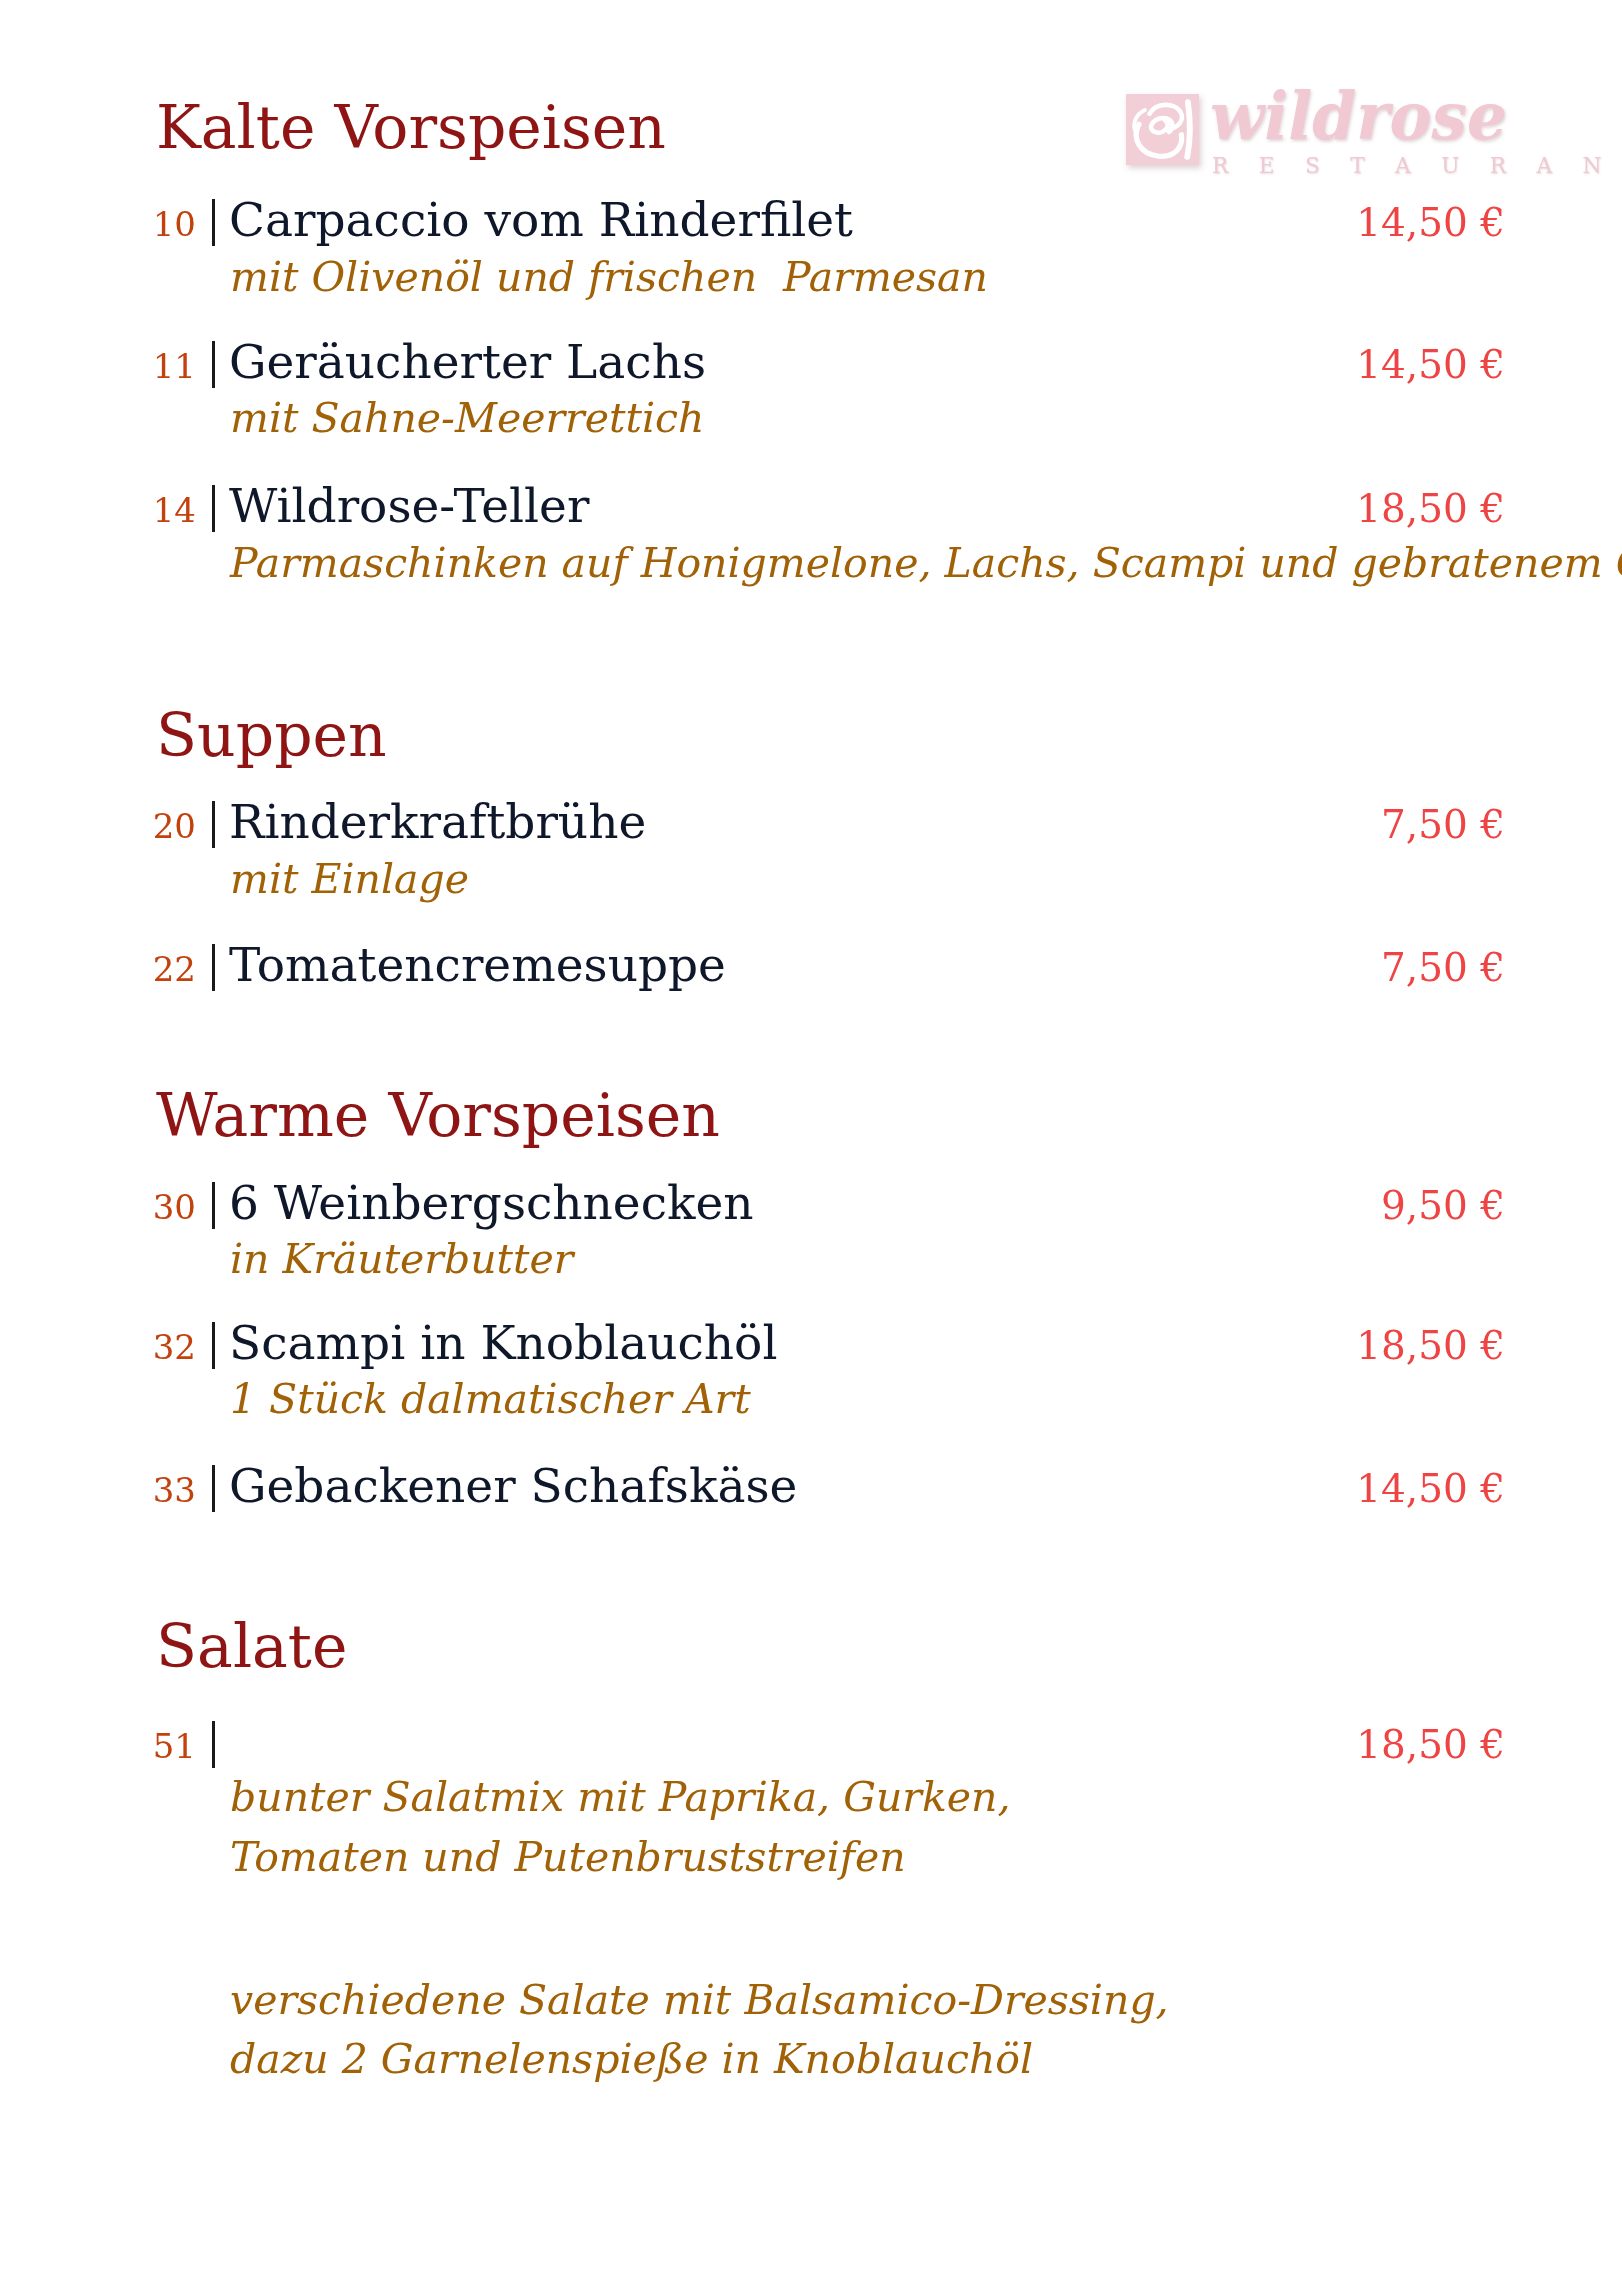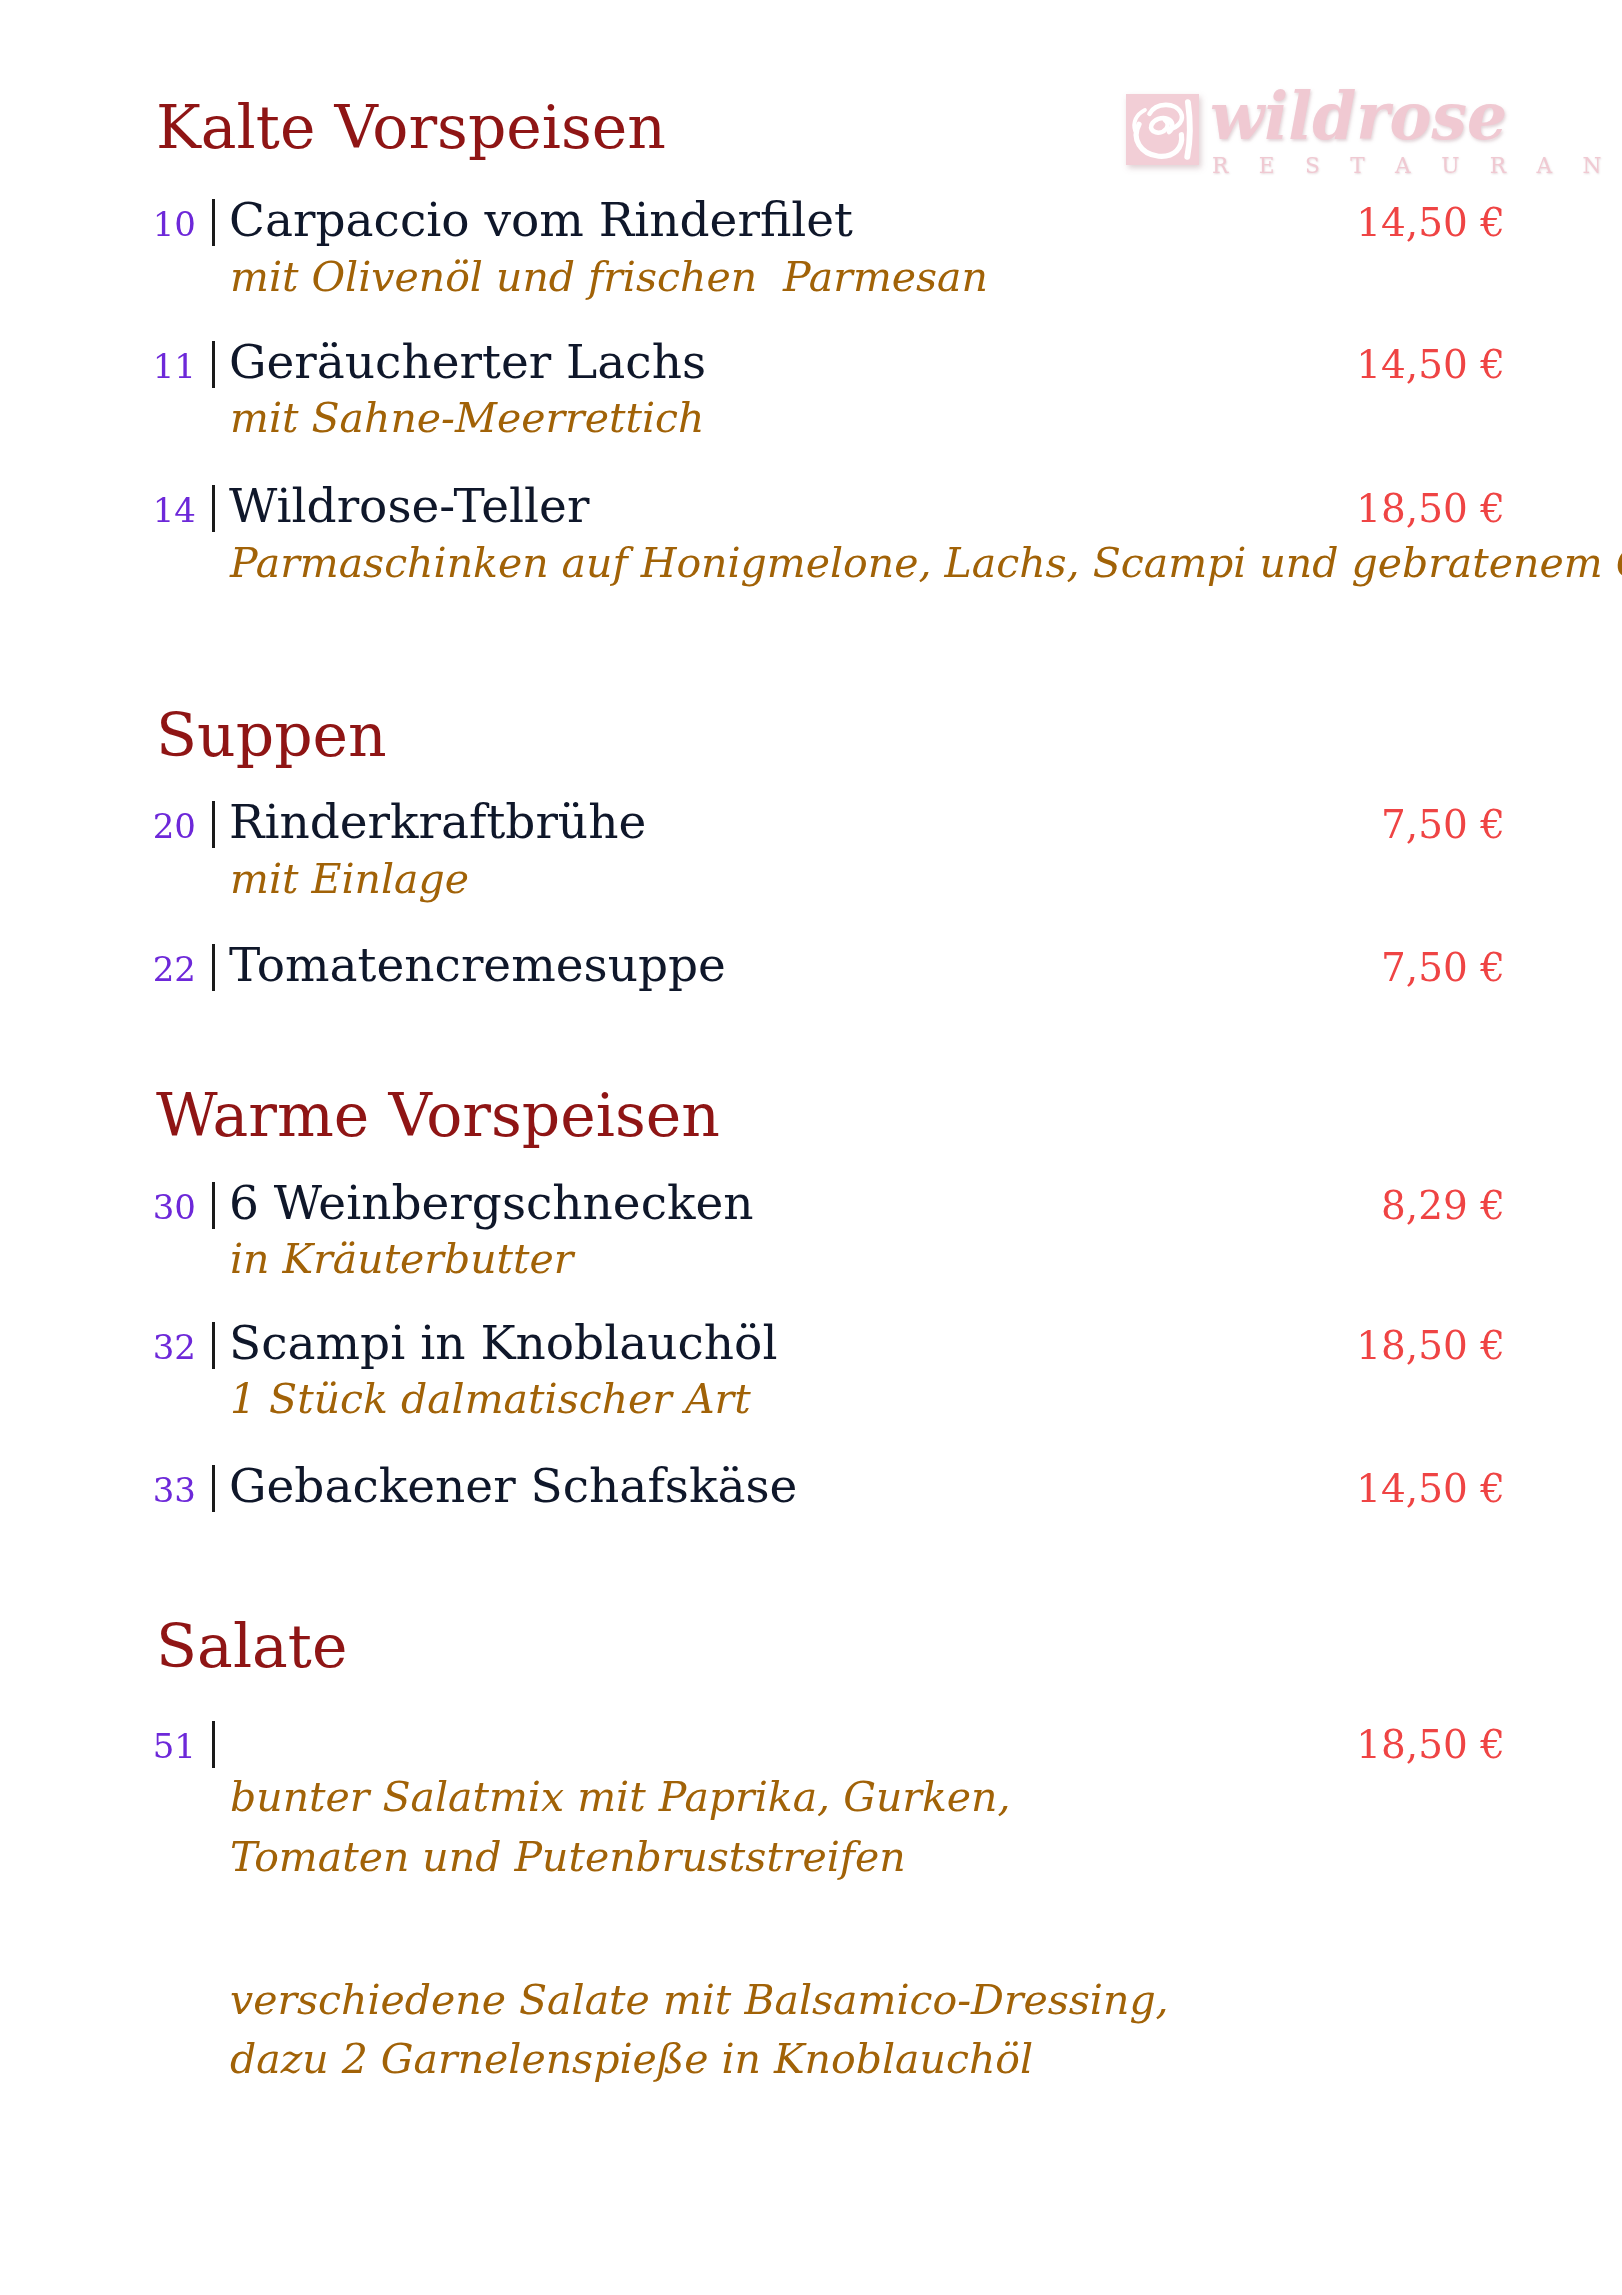--- a/index.html
+++ b/index.html
@@ -37,21 +37,21 @@
   .heading{
     position:absolute;left:156px;
     font-size:60px;line-height:1;
     color:#8f1515;
     white-space:nowrap;
   }
   
   .row{position:absolute;left:0;width:1623px;height:72px;}
   .num{
     position:absolute;left:137px;top:10.5px;width:59px;
-    font-size:34px;line-height:1;text-align:right;color:#6d28d9;
+    font-size:34px;line-height:1;text-align:right;color:#c2410c;
   }
   .bar{
     position:absolute;left:212px;top:2.6px;width:2.6px;height:47px;
     background:#1a1a1a;
   }
   .title{
     position:absolute;left:229px;top:0;
     font-size:47px;line-height:1;color:#0f172a;white-space:nowrap;
   }
   .price{
@@ -128,21 +128,21 @@
     <span class="title">Tomatencremesuppe</span>
     <span class="price">7,50 €</span>
   </div>
 
   <div class="heading" style="top:1085px">Warme Vorspeisen</div>
 
   <div class="row" style="top:1179px">
     <span class="num">30</span>
     <span class="bar"></span>
     <span class="title">6 Weinbergschnecken</span>
-    <span class="price">8,29 €</span>
+    <span class="price">9,50 €</span>
   </div>
   <div class="desc" style="top:1239px">in Kräuterbutter</div>
 
   <div class="row" style="top:1319px">
     <span class="num">32</span>
     <span class="bar"></span>
     <span class="title">Scampi in Knoblauchöl</span>
     <span class="price">18,50 €</span>
   </div>
   <div class="desc" style="top:1379px">1 Stück dalmatischer Art</div>

